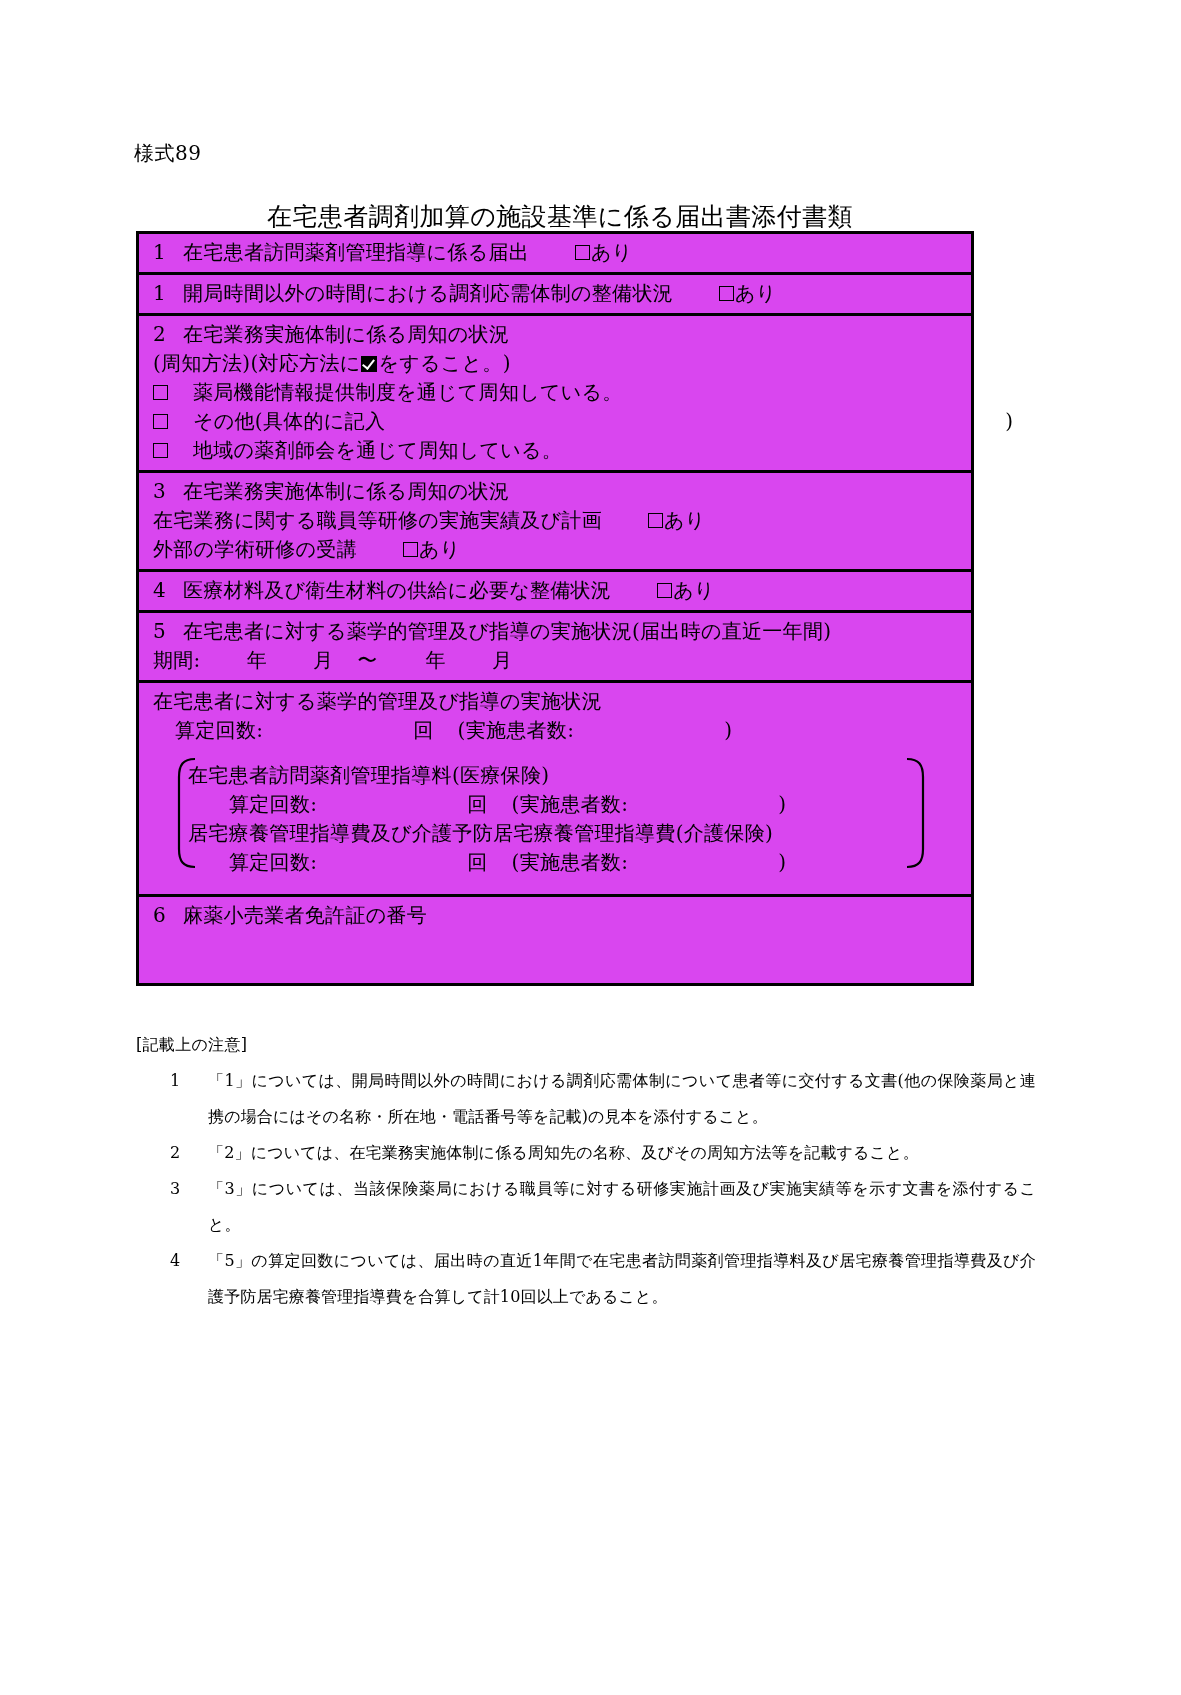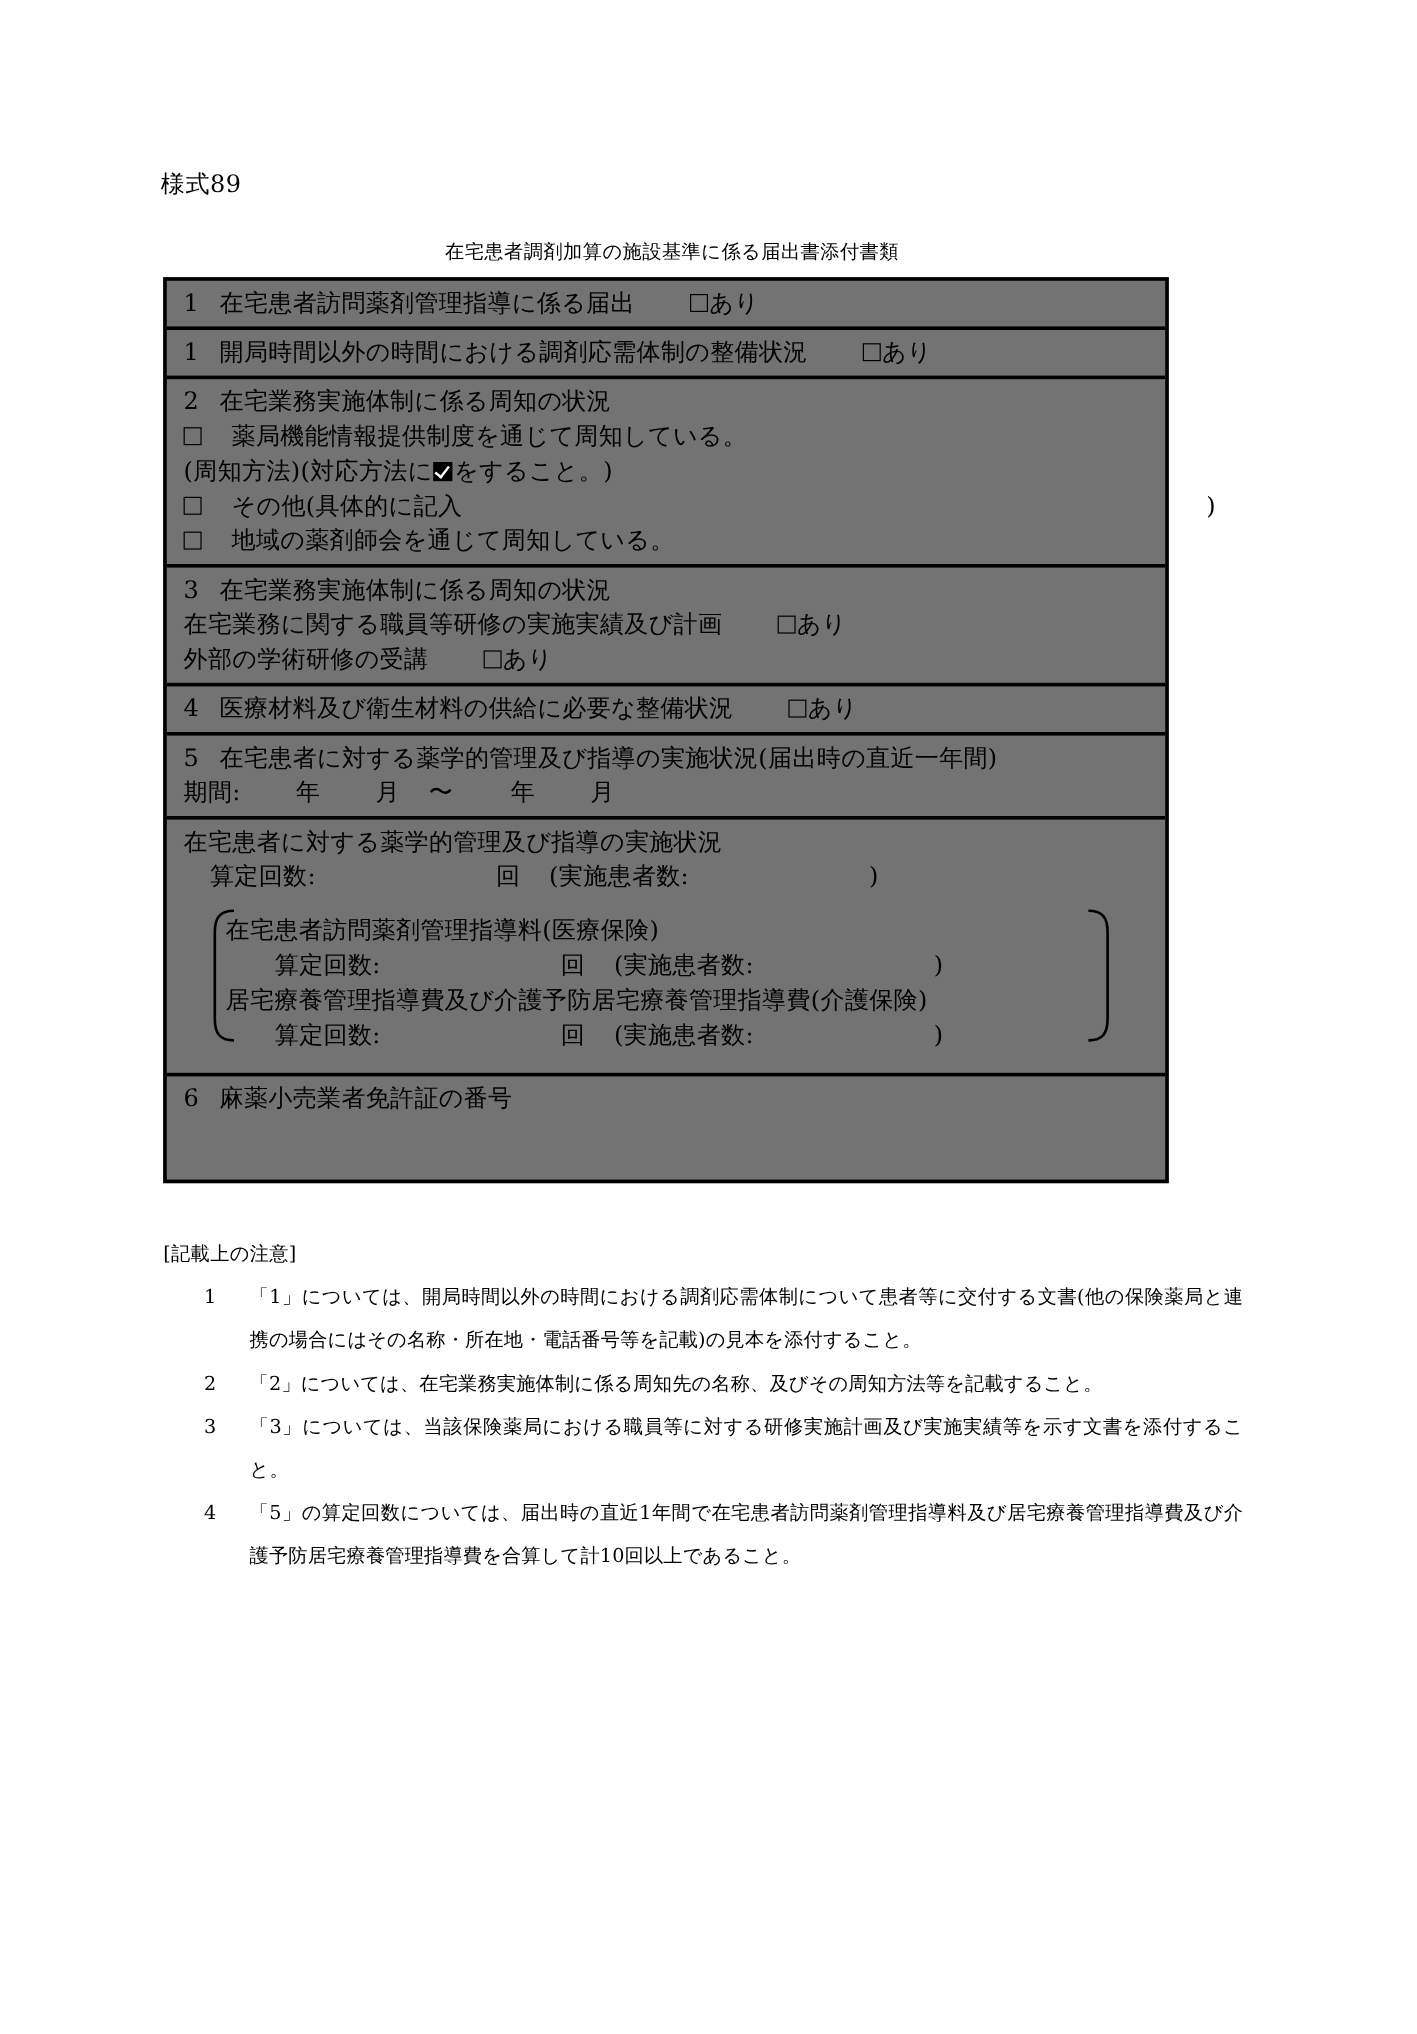--- a/index.html
+++ b/index.html
@@ -35,34 +35,34 @@
     white-space: nowrap;
   }
 
   
   .doc-title {
     position: absolute;
     left: 140px;
     top: 200px;
     width: 840px;
     text-align: center;
-    font-size: 16px;
+    font-size: 25px;
     letter-spacing: 0.4px;
     white-space: nowrap;
   }
 
   
   .form-table {
     position: absolute;
     left: 136px;
     top: 231px;
     width: 838px;
     border: 3px solid #000;
     box-sizing: border-box;
-    background: #737373;
+    background: #d946ef;
   }
   .row {
     border-bottom: 3px solid #000;
     box-sizing: border-box;
     padding: 4px 0 5px 0;
   }
   .row:last-child { border-bottom: none; }
 
   .line {
     font-size: 20px;
@@ -180,22 +180,22 @@
     <div class="row">
       <div class="line"><span class="num">1</span><span>在宅患者訪問薬剤管理指導に係る届出</span><span class="gap-md"></span><span class="cbox"></span><span>あり</span></div>
     </div>
 
     <div class="row">
       <div class="line"><span class="num">1</span><span>開局時間以外の時間における調剤応需体制の整備状況</span><span class="gap-md"></span><span class="cbox"></span><span>あり</span></div>
     </div>
 
     <div class="row">
       <div class="line"><span class="num">2</span><span>在宅業務実施体制に係る周知の状況</span></div>
+      <div class="line"><span>(周知方法)(対応方法に</span><span class="cbox-checked"></span><span>をすること。)</span></div>
       <div class="line"><span class="cbox"></span><span class="gap-sm"></span><span>薬局機能情報提供制度を通じて周知している。</span></div>
-      <div class="line"><span>(周知方法)(対応方法に</span><span class="cbox-checked"></span><span>をすること。)</span></div>
       <div class="line"><span class="cbox"></span><span class="gap-sm"></span><span>その他(具体的に記入</span><span class="gap-right"></span><span>)</span></div>
       <div class="line"><span class="cbox"></span><span class="gap-sm"></span><span>地域の薬剤師会を通じて周知している。</span></div>
     </div>
 
     <div class="row">
       <div class="line"><span class="num">3</span><span>在宅業務実施体制に係る周知の状況</span></div>
       <div class="line indent-head"><span>在宅業務に関する職員等研修の実施実績及び計画</span><span class="gap-md"></span><span class="cbox"></span><span>あり</span></div>
       <div class="line indent-head"><span>外部の学術研修の受講</span><span class="gap-md"></span><span class="cbox"></span><span>あり</span></div>
     </div>
 

